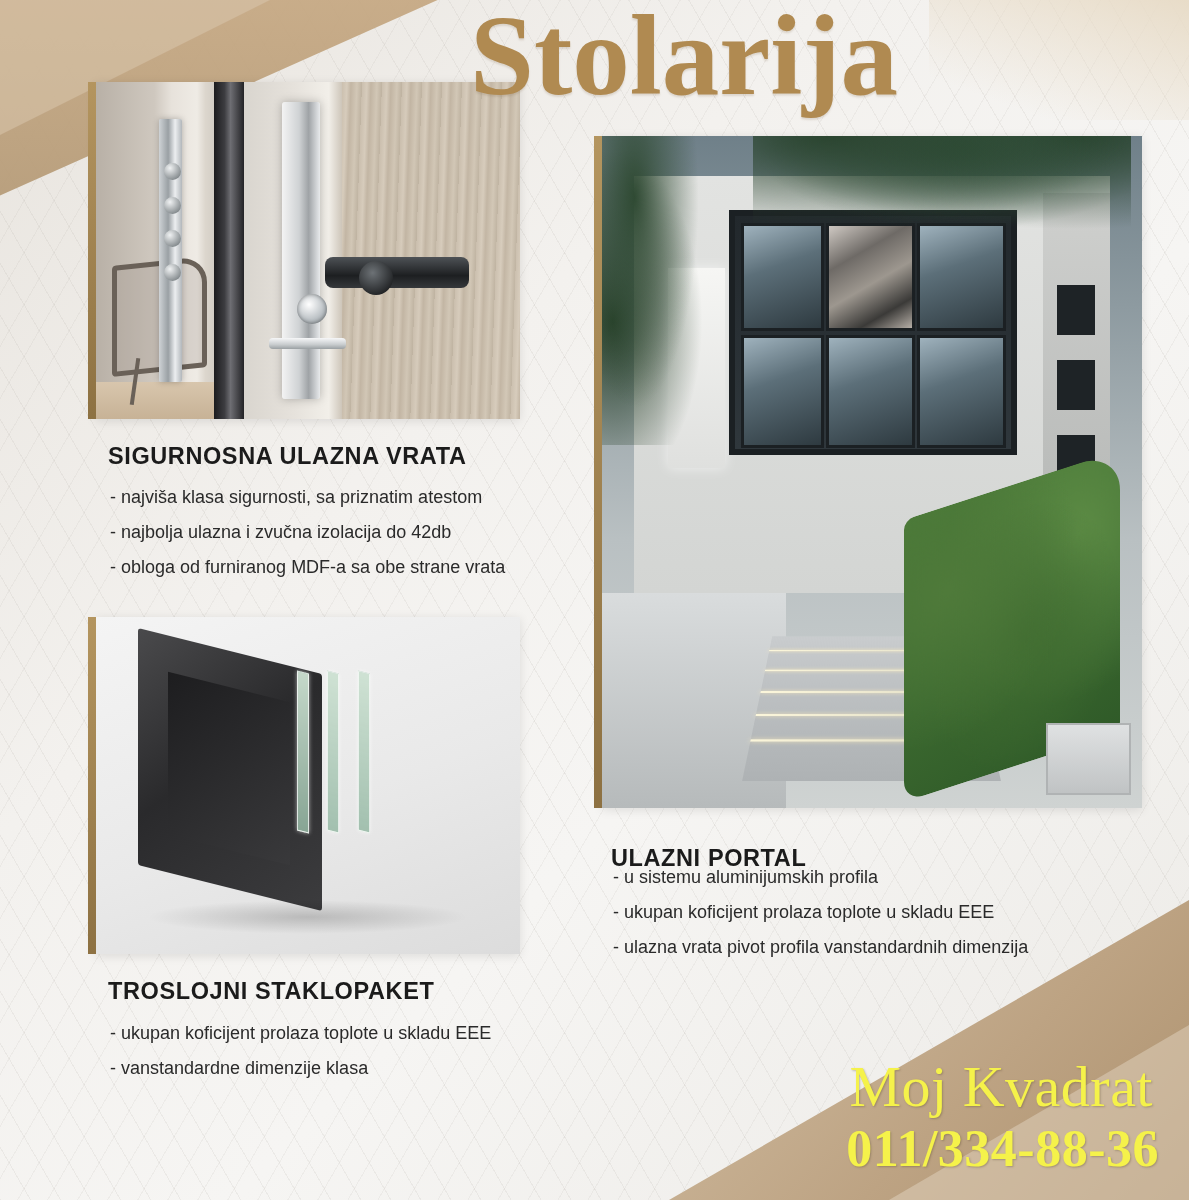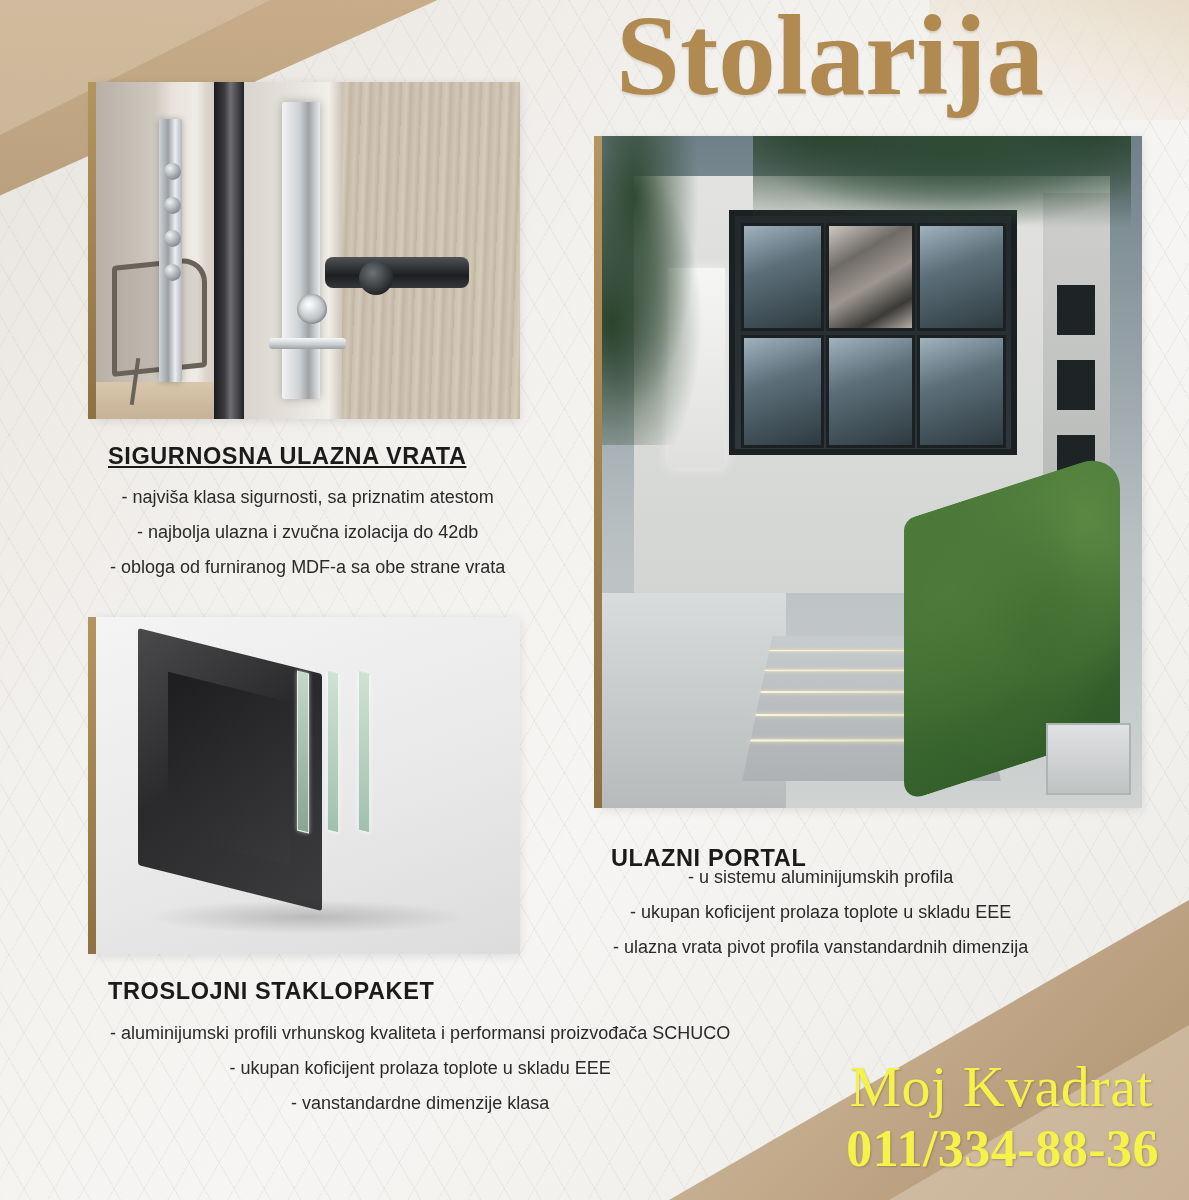--- a/index.html
+++ b/index.html
@@ -13,21 +13,20 @@
     background: #f4f3f1;
     overflow: hidden;
   }
   .poster {
     position: relative;
     width: 1189px;
     height: 1200px;
     background:
       linear-gradient(135deg, #e8e4de 0%, #f3f1ee 35%, #f6f5f3 60%, #eceae6 100%);
     overflow: hidden;
-    text-align: center;
   }
   
   .poster::before {
     content: "";
     position: absolute;
     inset: 0;
     background-image:
       repeating-linear-gradient(60deg, rgba(180,175,168,0.16) 0px, rgba(180,175,168,0.16) 1px, transparent 1px, transparent 26px),
       repeating-linear-gradient(-60deg, rgba(180,175,168,0.13) 0px, rgba(180,175,168,0.13) 1px, transparent 1px, transparent 26px);
     pointer-events: none;
@@ -303,21 +302,21 @@
     color: #1b1b1b;
   }
   .bullets {
     position: absolute;
     font-size: 18px;
     color: #2a2a2a;
     line-height: 1.95;
   }
   .bullets div { white-space: nowrap; }
 
-  #head-door { left: 108px; top: 443px; text-decoration: underline; }
+  #head-door { left: 108px; top: 443px; }
   #bul-door  { left: 110px; top: 480px; }
 
   #head-portal { left: 611px; top: 845px; }
   #bul-portal  { left: 613px; top: 860px; }
 
   #head-glass { left: 108px; top: 978px; }
   #bul-glass  { left: 110px; top: 1016px; }
 
   
   .brand {
@@ -390,21 +389,20 @@
       <div class="prof-frame-outer"></div>
       <div class="prof-frame-inner"></div>
       <div class="prof-glass" style="left:52%;"></div>
       <div class="prof-glass" style="left:62%;"></div>
       <div class="prof-glass" style="left:72%;"></div>
     </div>
     <div class="prof-shadow"></div>
   </div>
   <div class="heading" id="head-glass">TROSLOJNI STAKLOPAKET</div>
   <div class="bullets" id="bul-glass">
-    <div>- aluminijumski profili vrhunskog kvaliteta i performansi proizvođača SCHUCO</div>
     <div>- ukupan koficijent prolaza toplote u skladu EEE</div>
     <div>- vanstandardne dimenzije klasa</div>
   </div>
 
   <div class="accent-bar" style="left:594px; top:136px; height:672px;"></div>
   <div class="card" id="card-building">
     <div class="bld-sky"></div>
     <div class="bld-facade">
       <div class="bld-column"></div>
       <div class="bld-glasswall">

